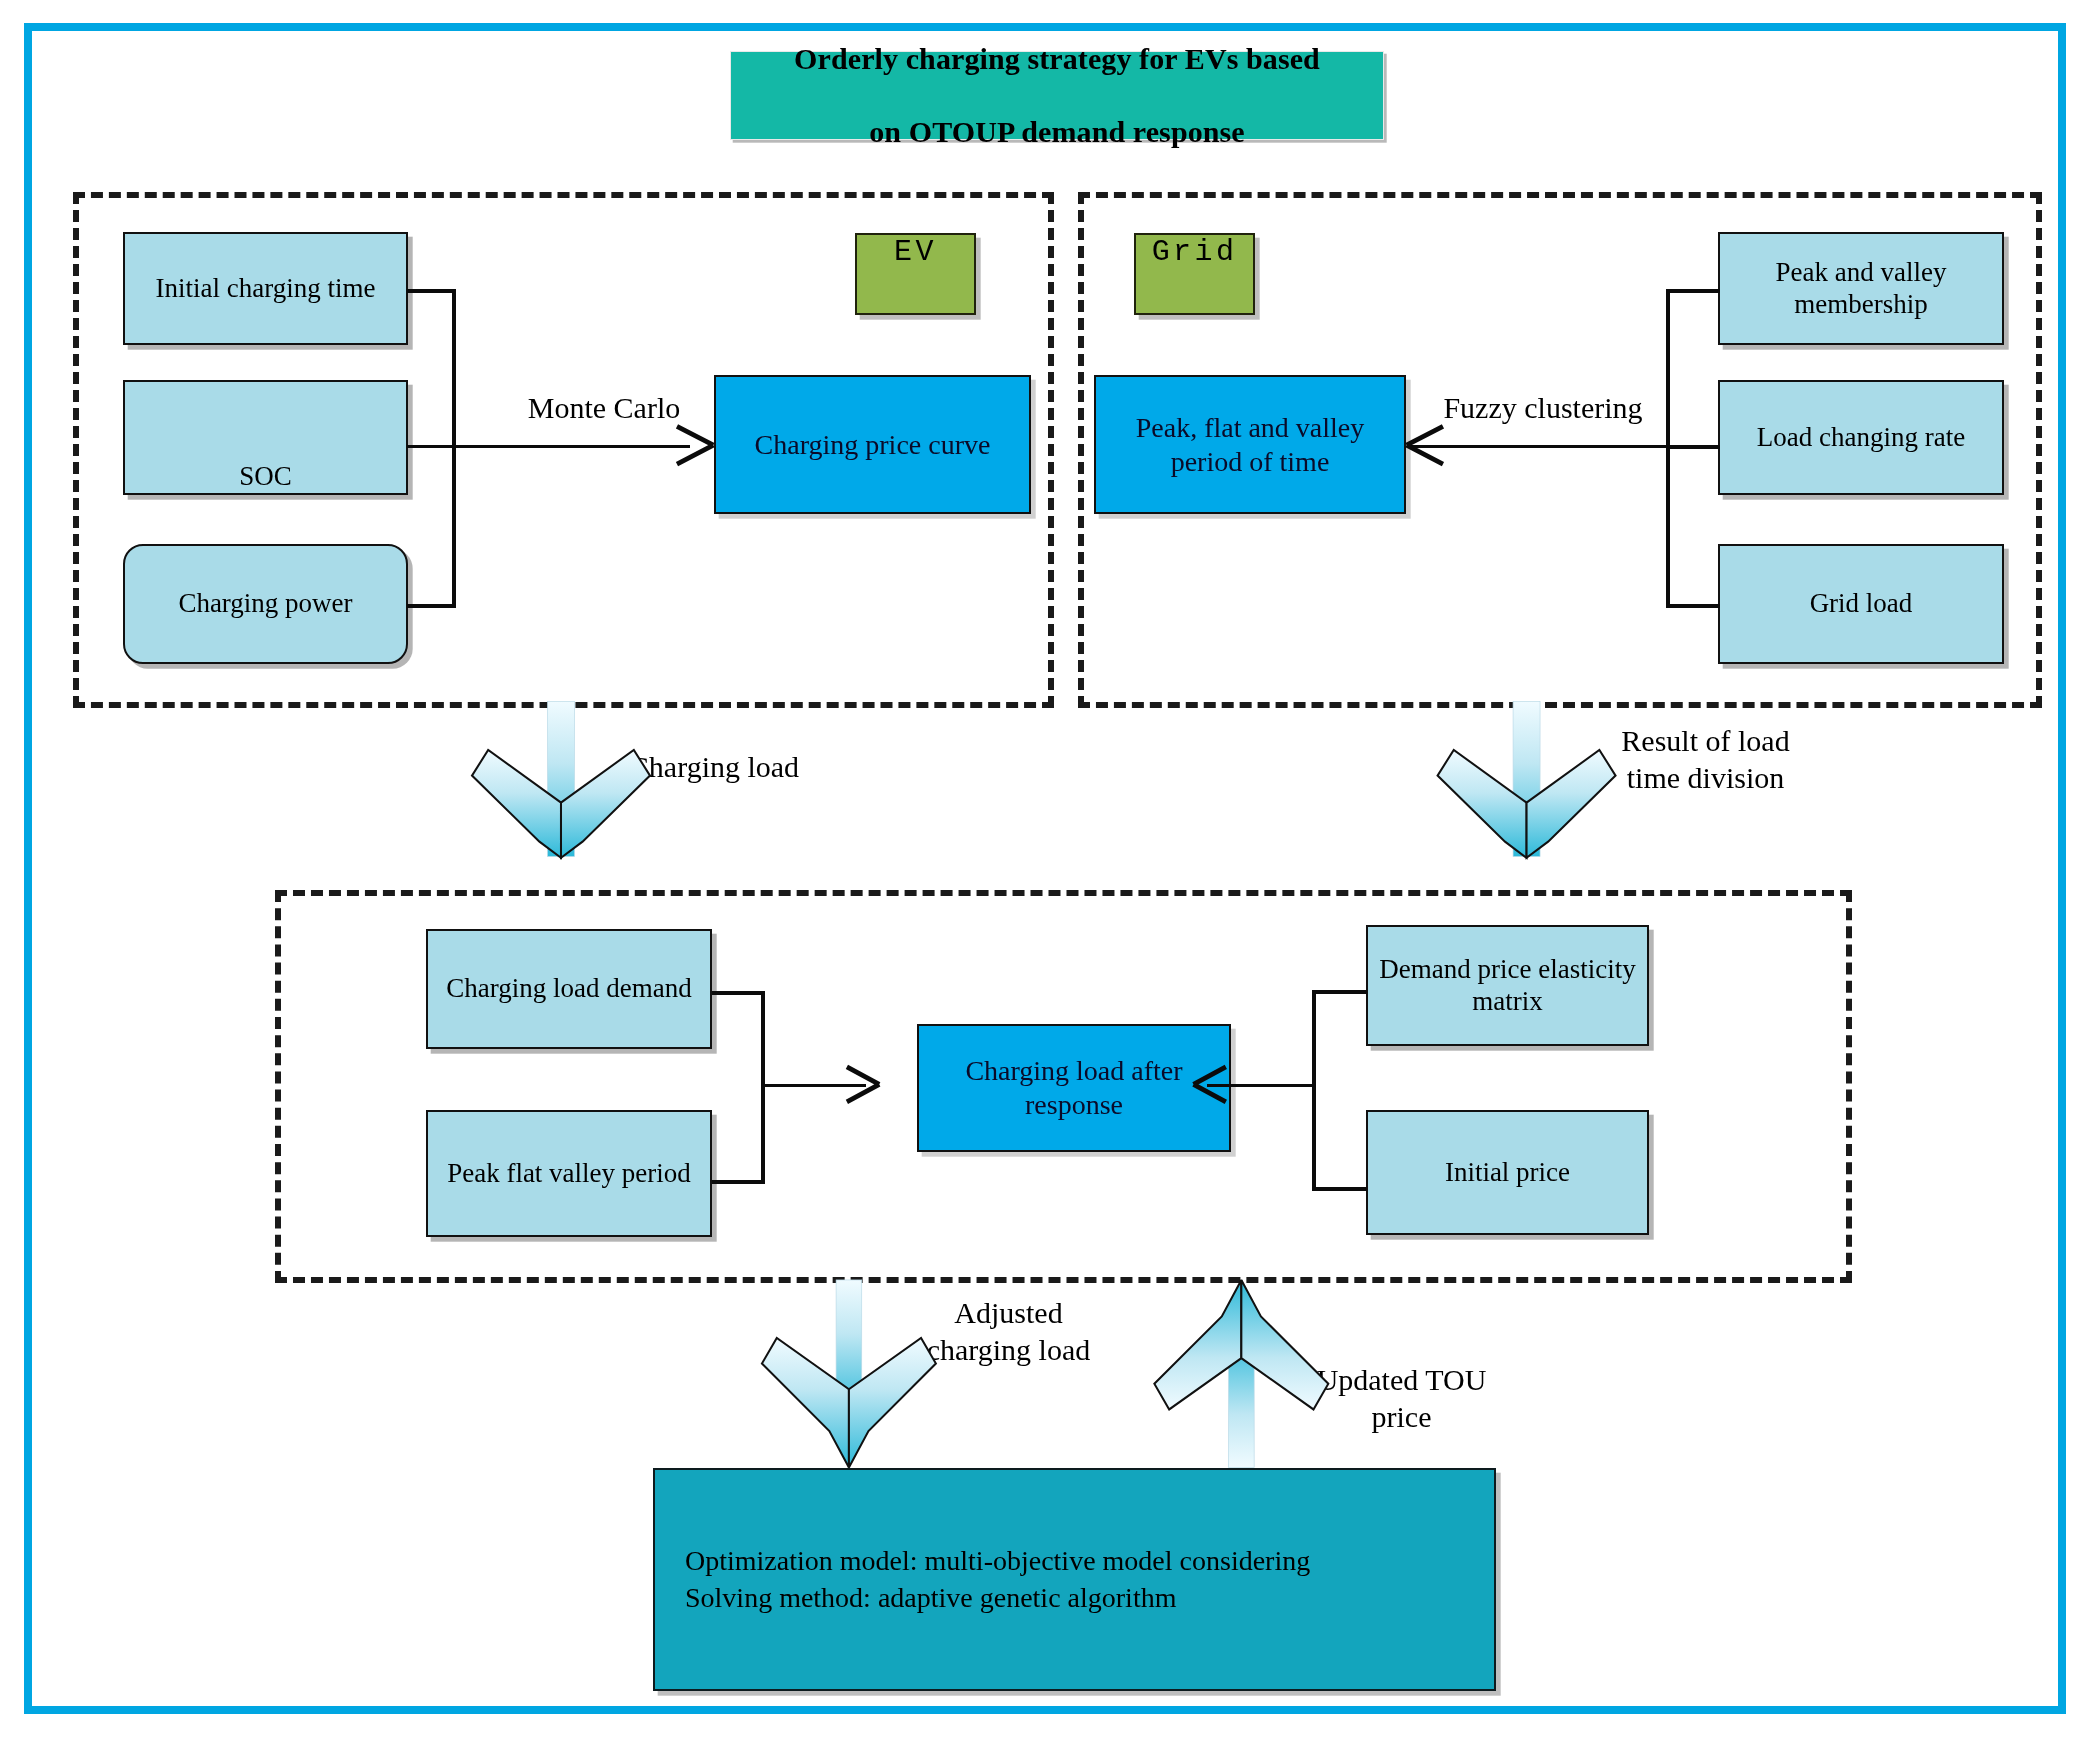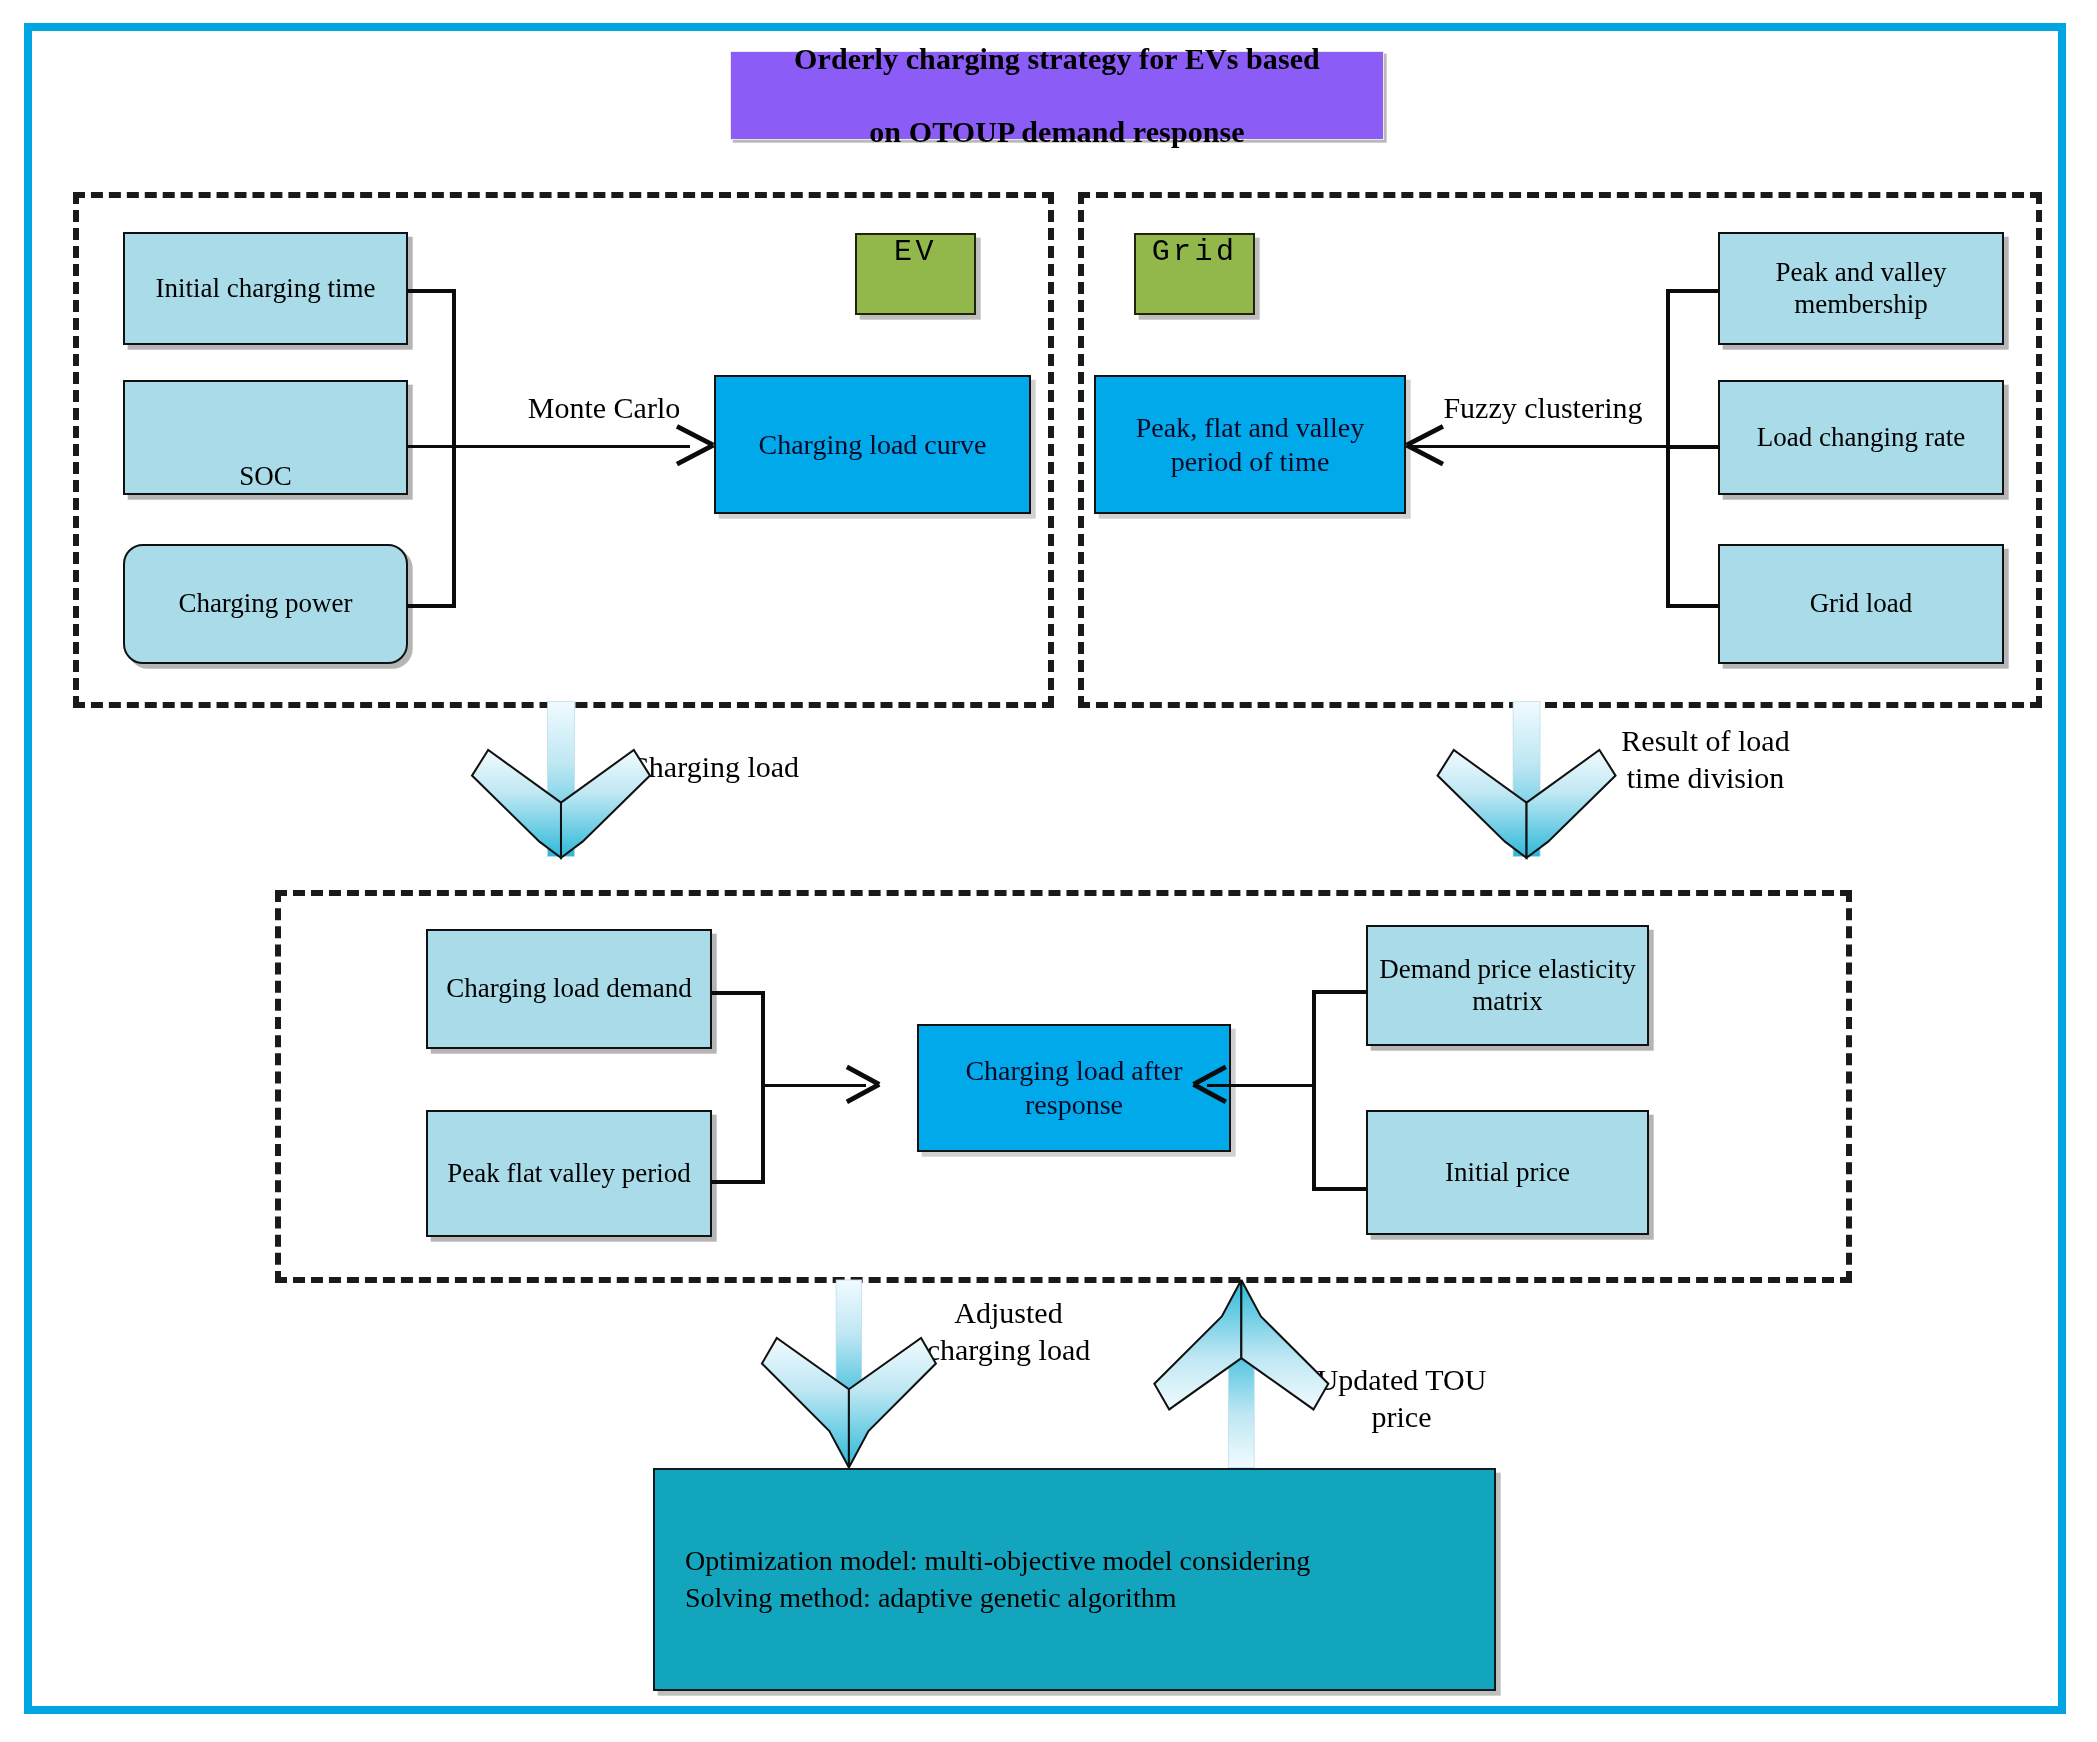--- a/index.html
+++ b/index.html
@@ -8,21 +8,21 @@
 
   
   .outer-frame{
     position:absolute;left:24px;top:23px;width:2042px;height:1691px;
     border:8.8px solid #00a6e2;box-sizing:border-box;background:#ffffff;
   }
 
   
   .title-box{
     position:absolute;left:730px;top:51px;width:654px;height:89px;
-    background:#8b5cf6;border:1.3px solid #e9e9e9;box-sizing:border-box;
+    background:#14b8a6;border:1.3px solid #e9e9e9;box-sizing:border-box;
     box-shadow:2.7px 2.7px 0 #b9b9b9;
     display:flex;align-items:center;justify-content:center;text-align:center;
   }
   .title-box span{
     font-weight:bold;font-size:30px;line-height:1.22;color:#000;letter-spacing:0.1px;
     display:block;padding:0 10.8px;
   }
 
   
   .dpanel{
@@ -123,21 +123,21 @@
   </div>
 
   <div class="hline-t" style="left:407px;top:289px;width:49px;"></div>
   <div class="hline-t" style="left:407px;top:604px;width:49px;"></div>
   <div class="vline-t" style="left:452px;top:289px;height:318px;"></div>
   <div class="hline" style="left:407px;top:445px;width:283px;"></div>
 
   <div class="lbl" style="left:496px;top:390px;width:216px;">Monte Carlo</div>
 
   <div class="cbox" style="left:714px;top:375px;width:317px;height:139px;">
-    <span>Charging load curve</span>
+    <span>Charging price curve</span>
   </div>
 
   <div class="gbox" style="left:1134px;top:233px;width:121px;height:82px;">
     <span>Grid</span>
   </div>
 
   <div class="cbox" style="left:1094px;top:375px;width:312px;height:139px;">
     <span>Peak, flat and valley
 period of time</span>
   </div>

